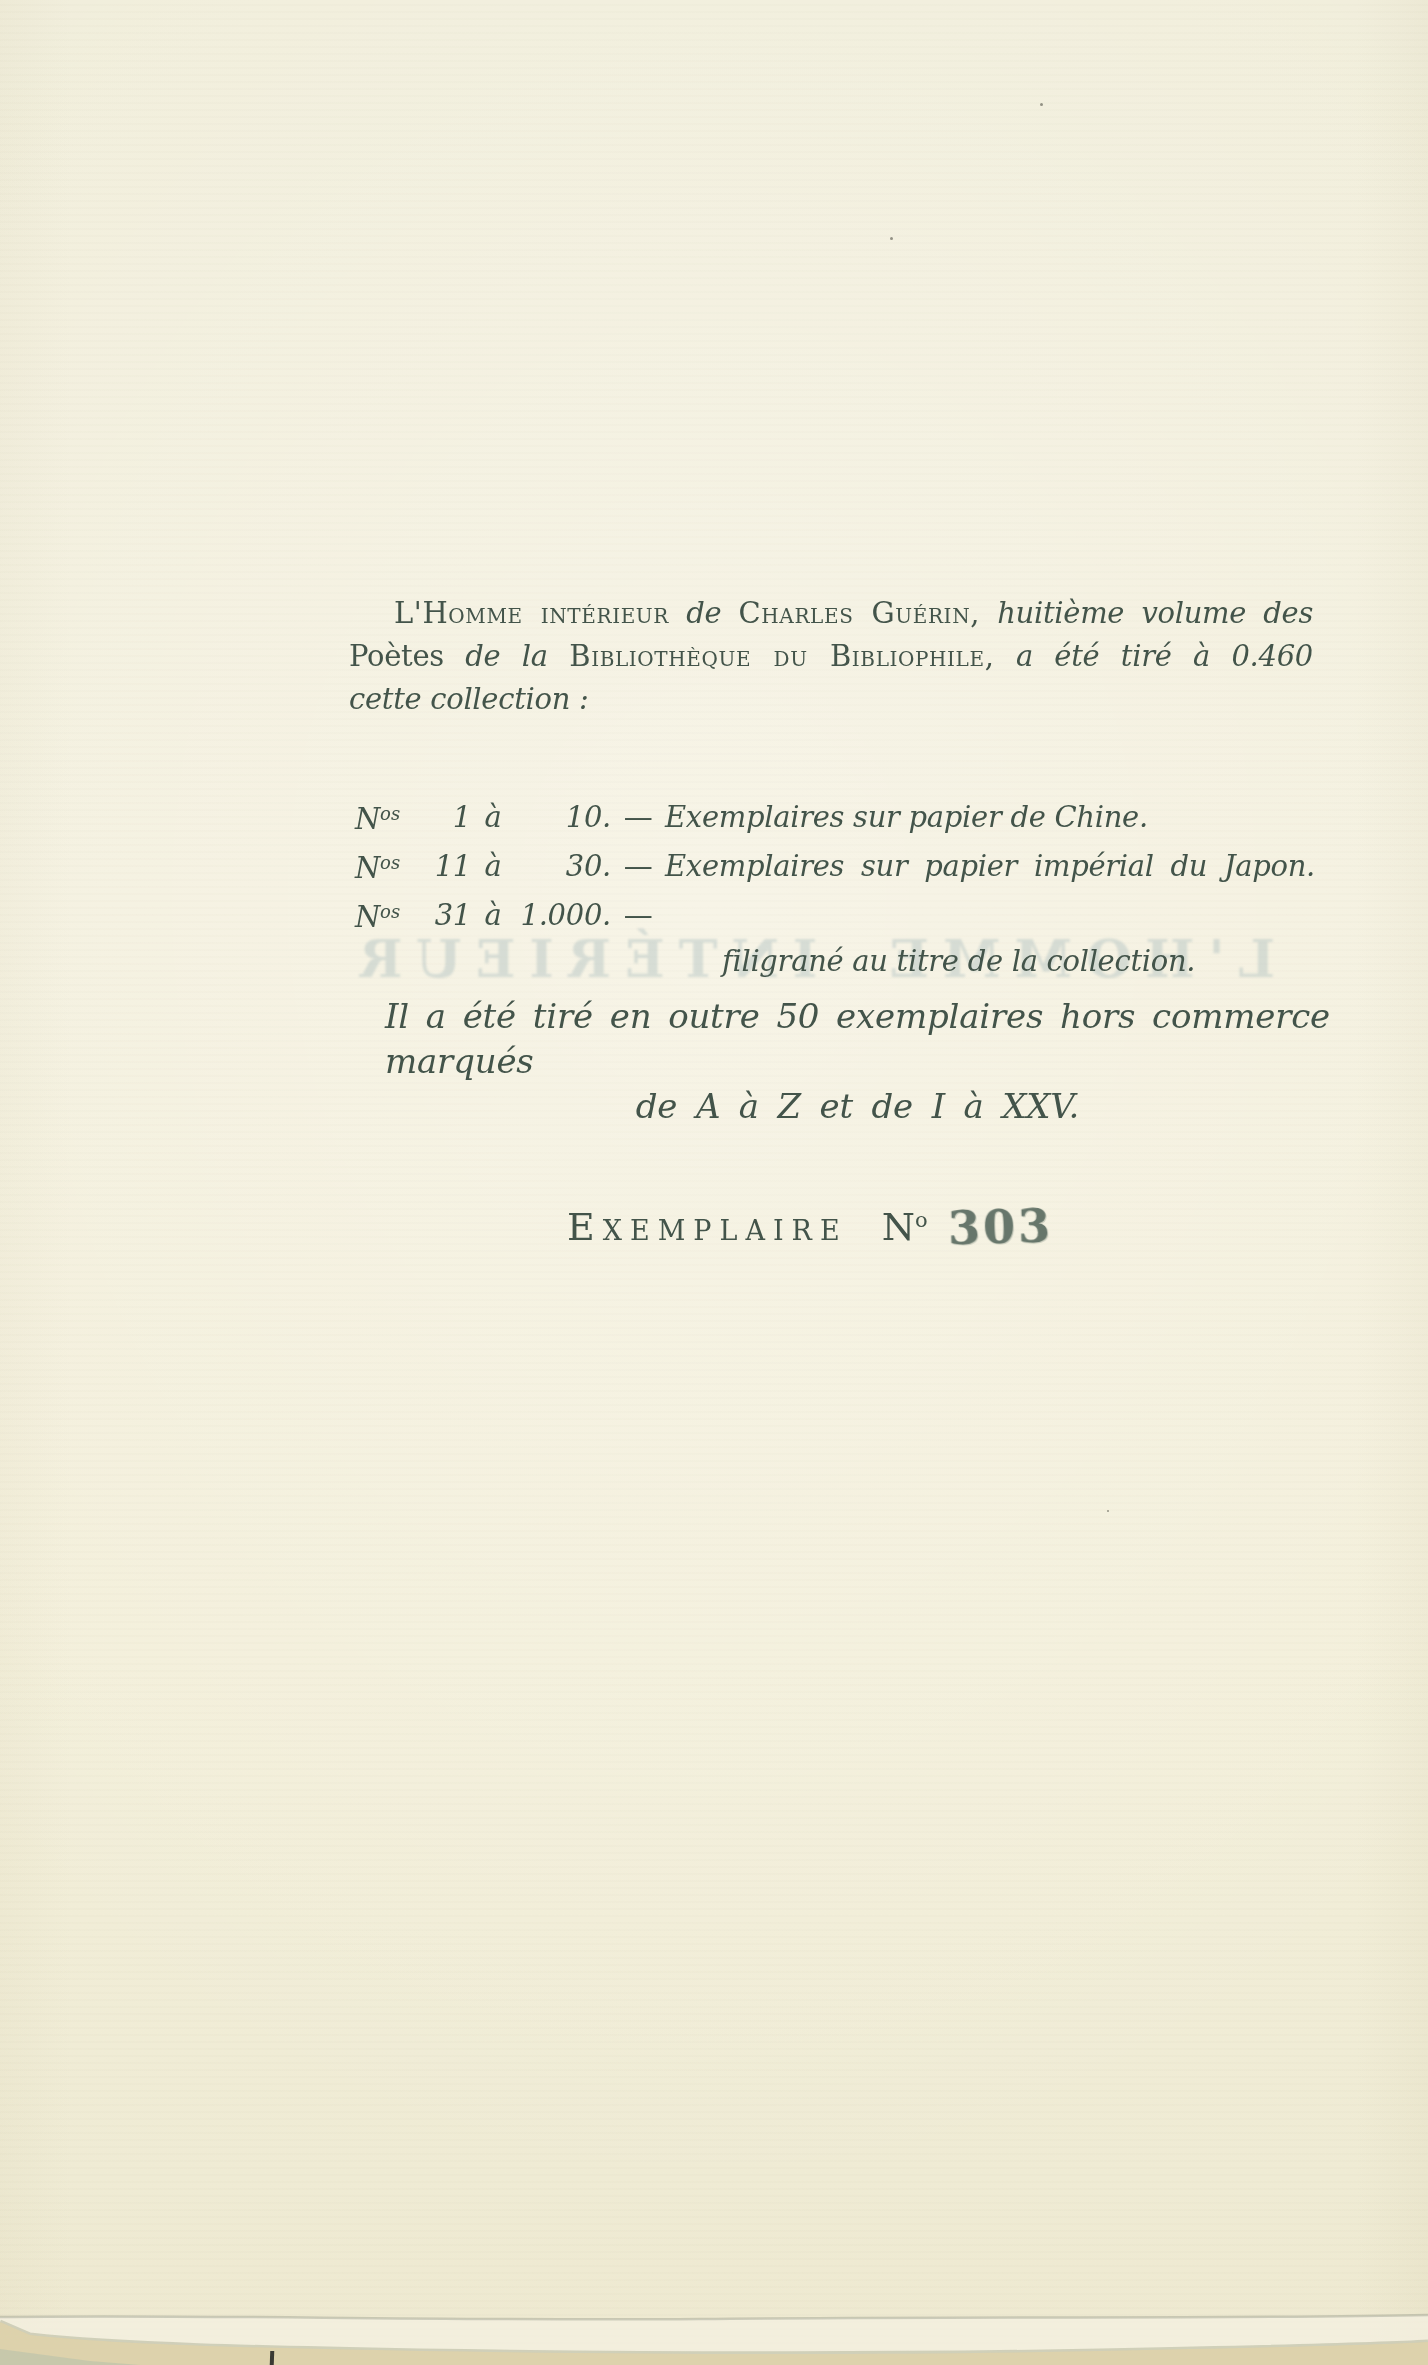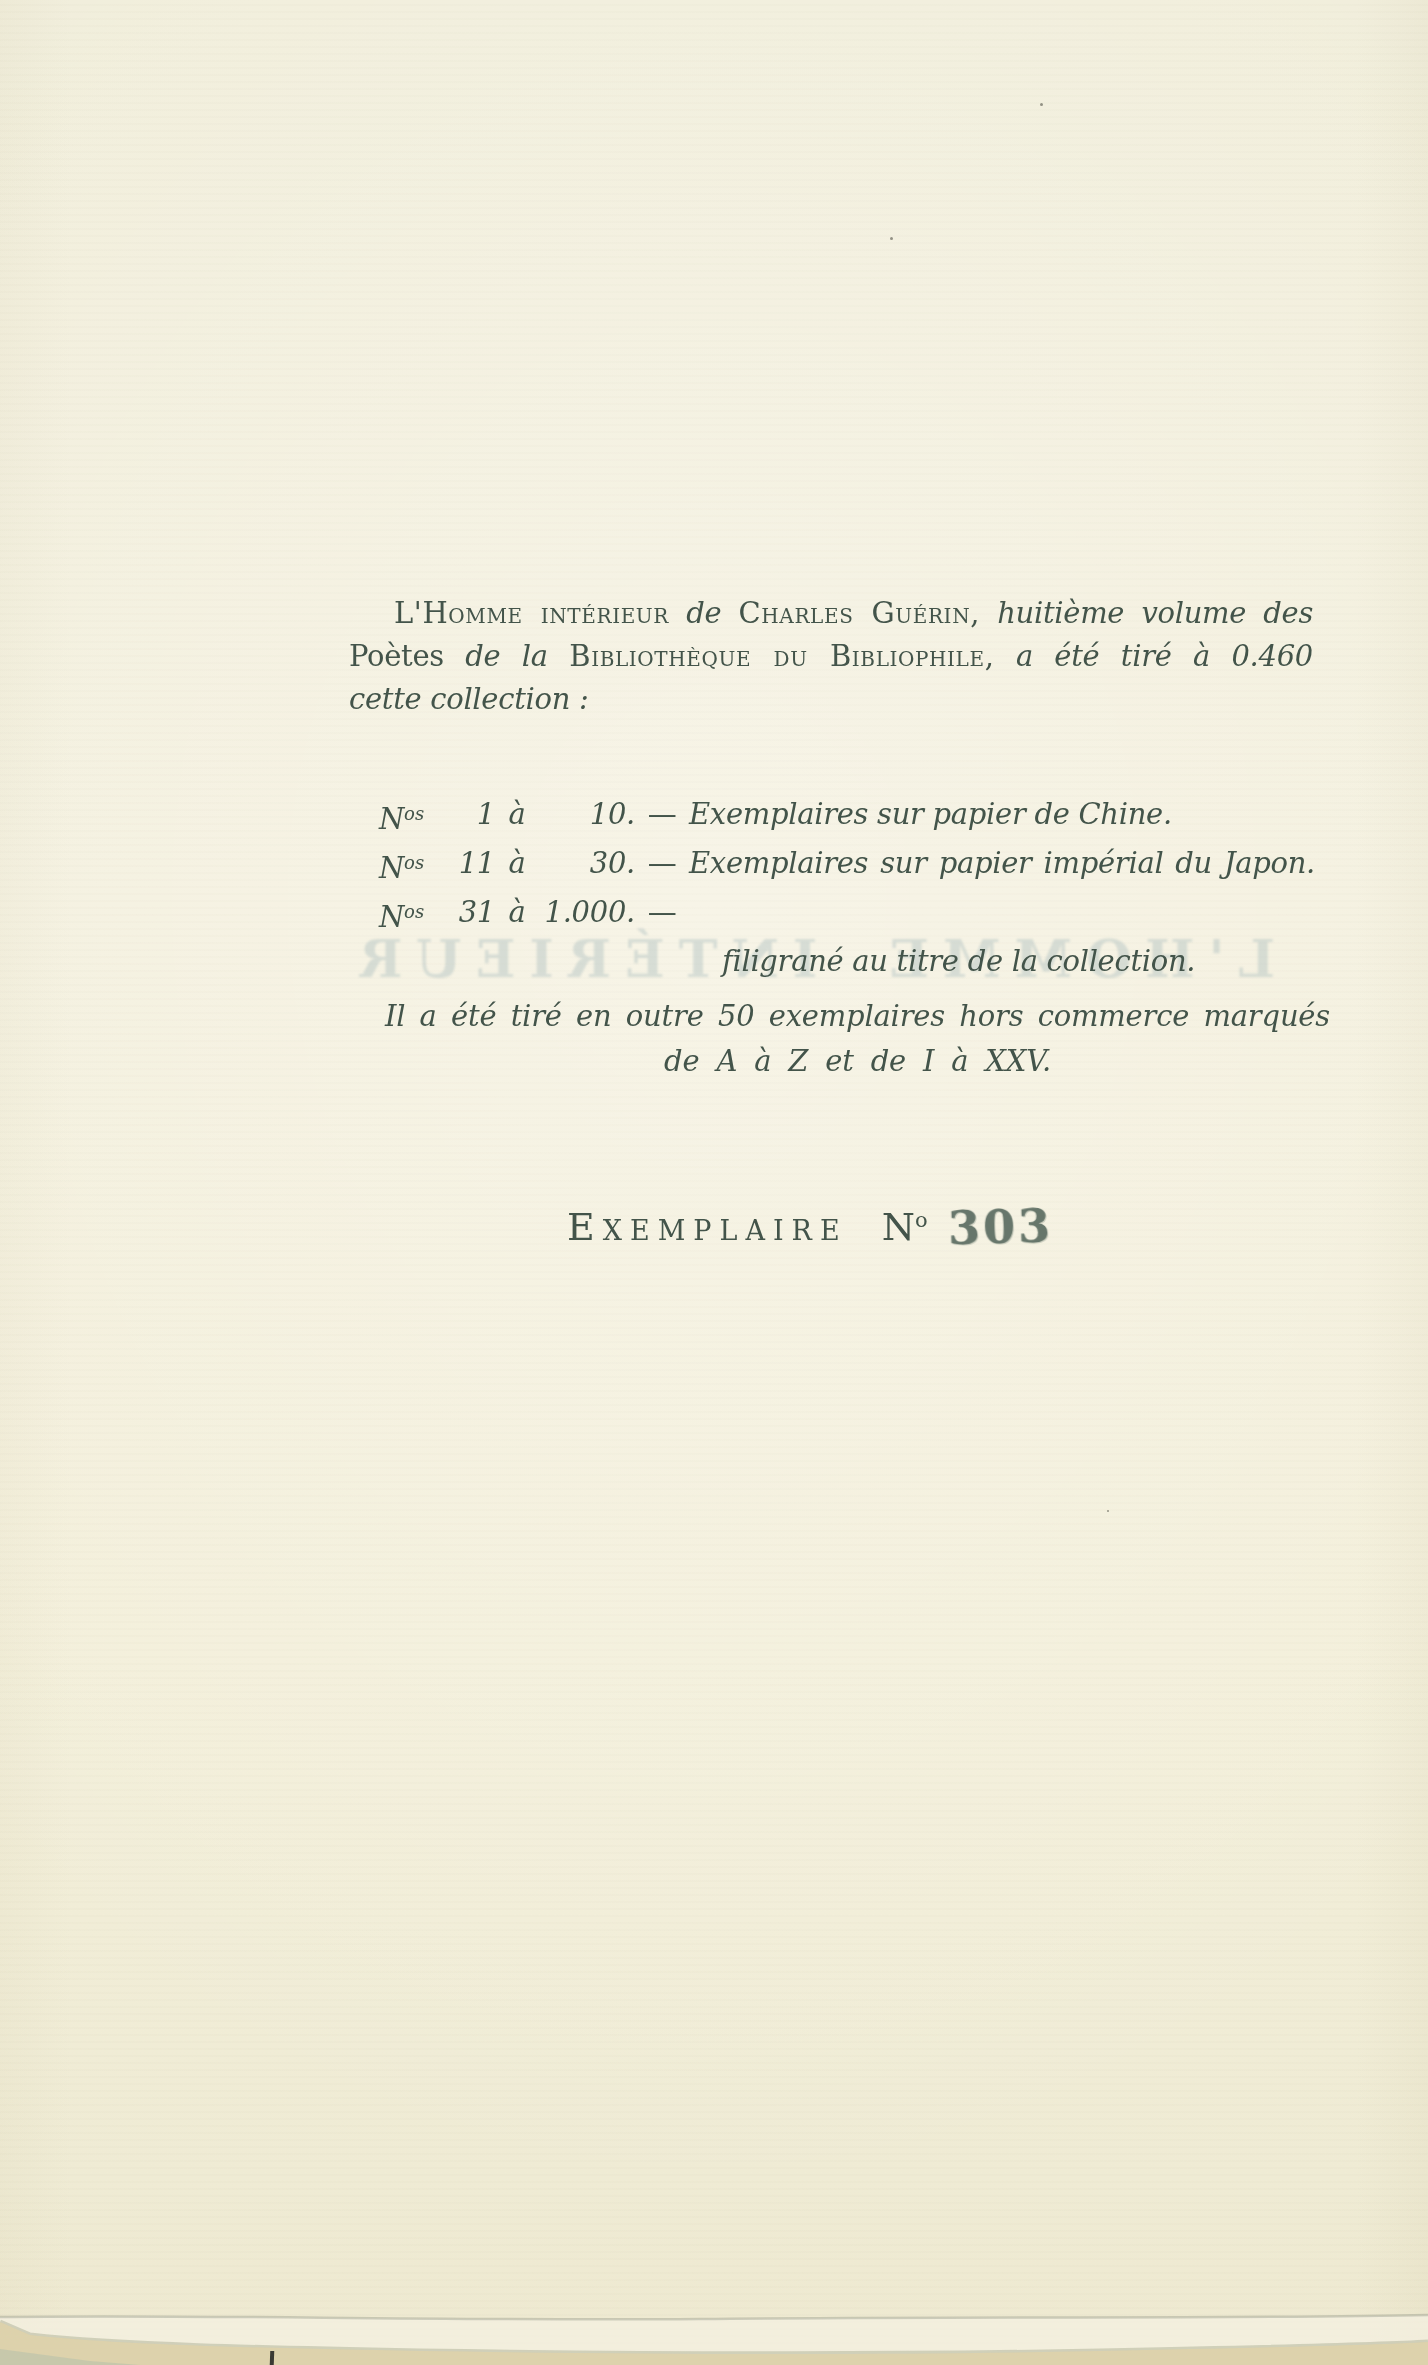--- a/index.html
+++ b/index.html
@@ -34,34 +34,34 @@
   .tline{white-space:nowrap;}
   .just{text-align:justify;text-align-last:justify;white-space:normal;}
   .indent{padding-left:45px;}
   .sc{font-variant:small-caps;font-style:normal;letter-spacing:0.6px;}
   .it{font-style:italic;}
   .rm{font-style:normal;}
 
   
   .editions{position:absolute;left:355px;top:792px;width:960px;
     font-size:29px;line-height:44px;font-style:italic;letter-spacing:-0.3px;}
-  .edrow{display:flex;align-items:flex-start;margin-left:24px;}
+  .edrow{display:flex;align-items:center;}
   .c-no{width:72px;}
   .c-no sup{font-size:18px;vertical-align:9px;letter-spacing:0;}
   .c-from{width:44px;text-align:right;}
   .c-a{width:44px;text-align:center;}
   .c-to{width:96px;text-align:right;}
   .c-dash{width:54px;text-align:center;font-style:normal;}
   .c-desc{flex:1;}
   .c-desc.justlast{text-align:justify;text-align-last:justify;}
   .continuation{margin-left:367px;}
 
   
   .outre{position:absolute;left:385px;top:994px;width:945px;
-    font-size:29px;line-height:45px;font-style:italic;letter-spacing:-0.2px;}
+    font-size:34px;line-height:45px;font-style:italic;letter-spacing:-0.2px;}
   .outre .l1{text-align:justify;text-align-last:justify;}
   .outre .l2{text-align:center;word-spacing:8px;}
 
   
   .exline{position:absolute;left:567px;top:1197px;white-space:nowrap;}
   .exlabel{font-variant:small-caps;font-size:38px;letter-spacing:8px;}
   .exno{font-size:38px;margin-left:34px;}
   .exno sup{font-size:21px;vertical-align:13px;}
   .stamp{
     display:inline-block;font-size:46px;font-weight:bold;letter-spacing:3px;

